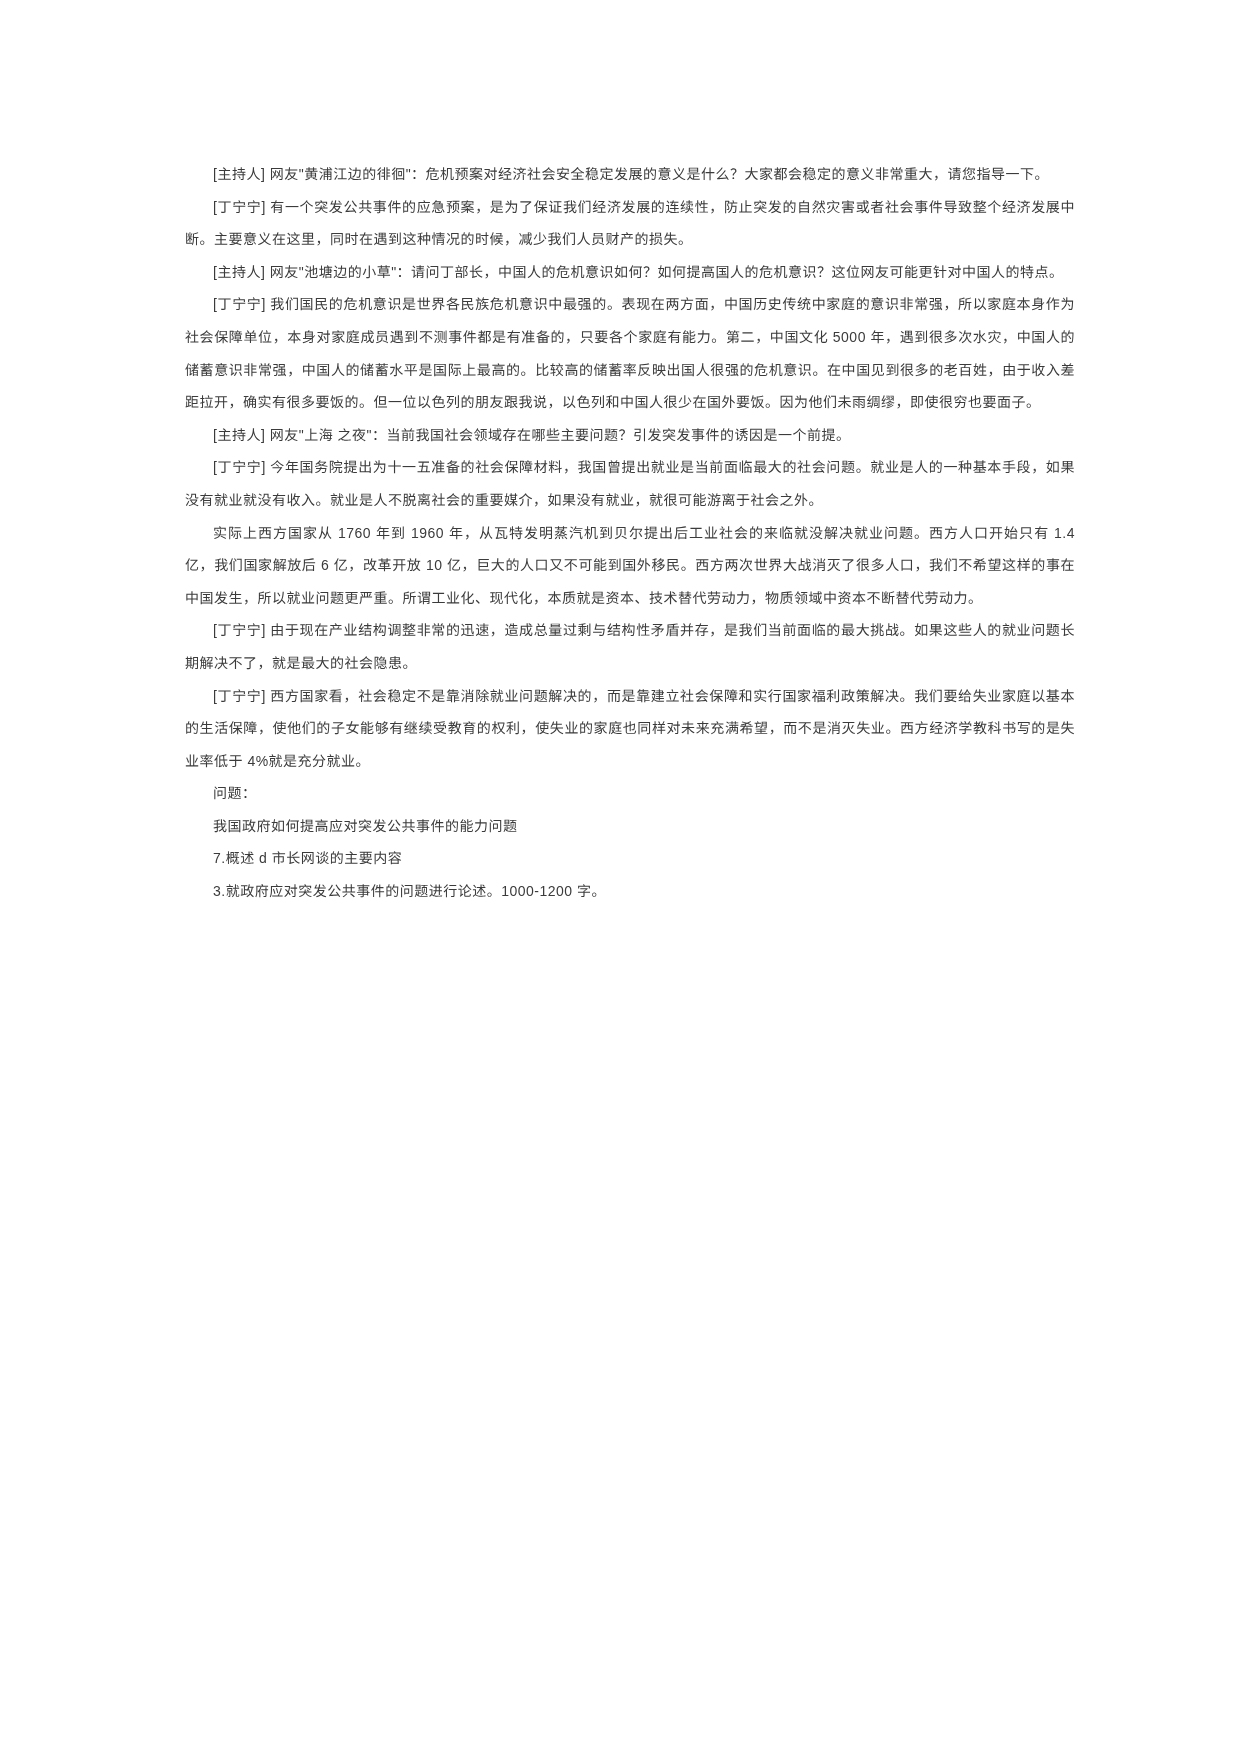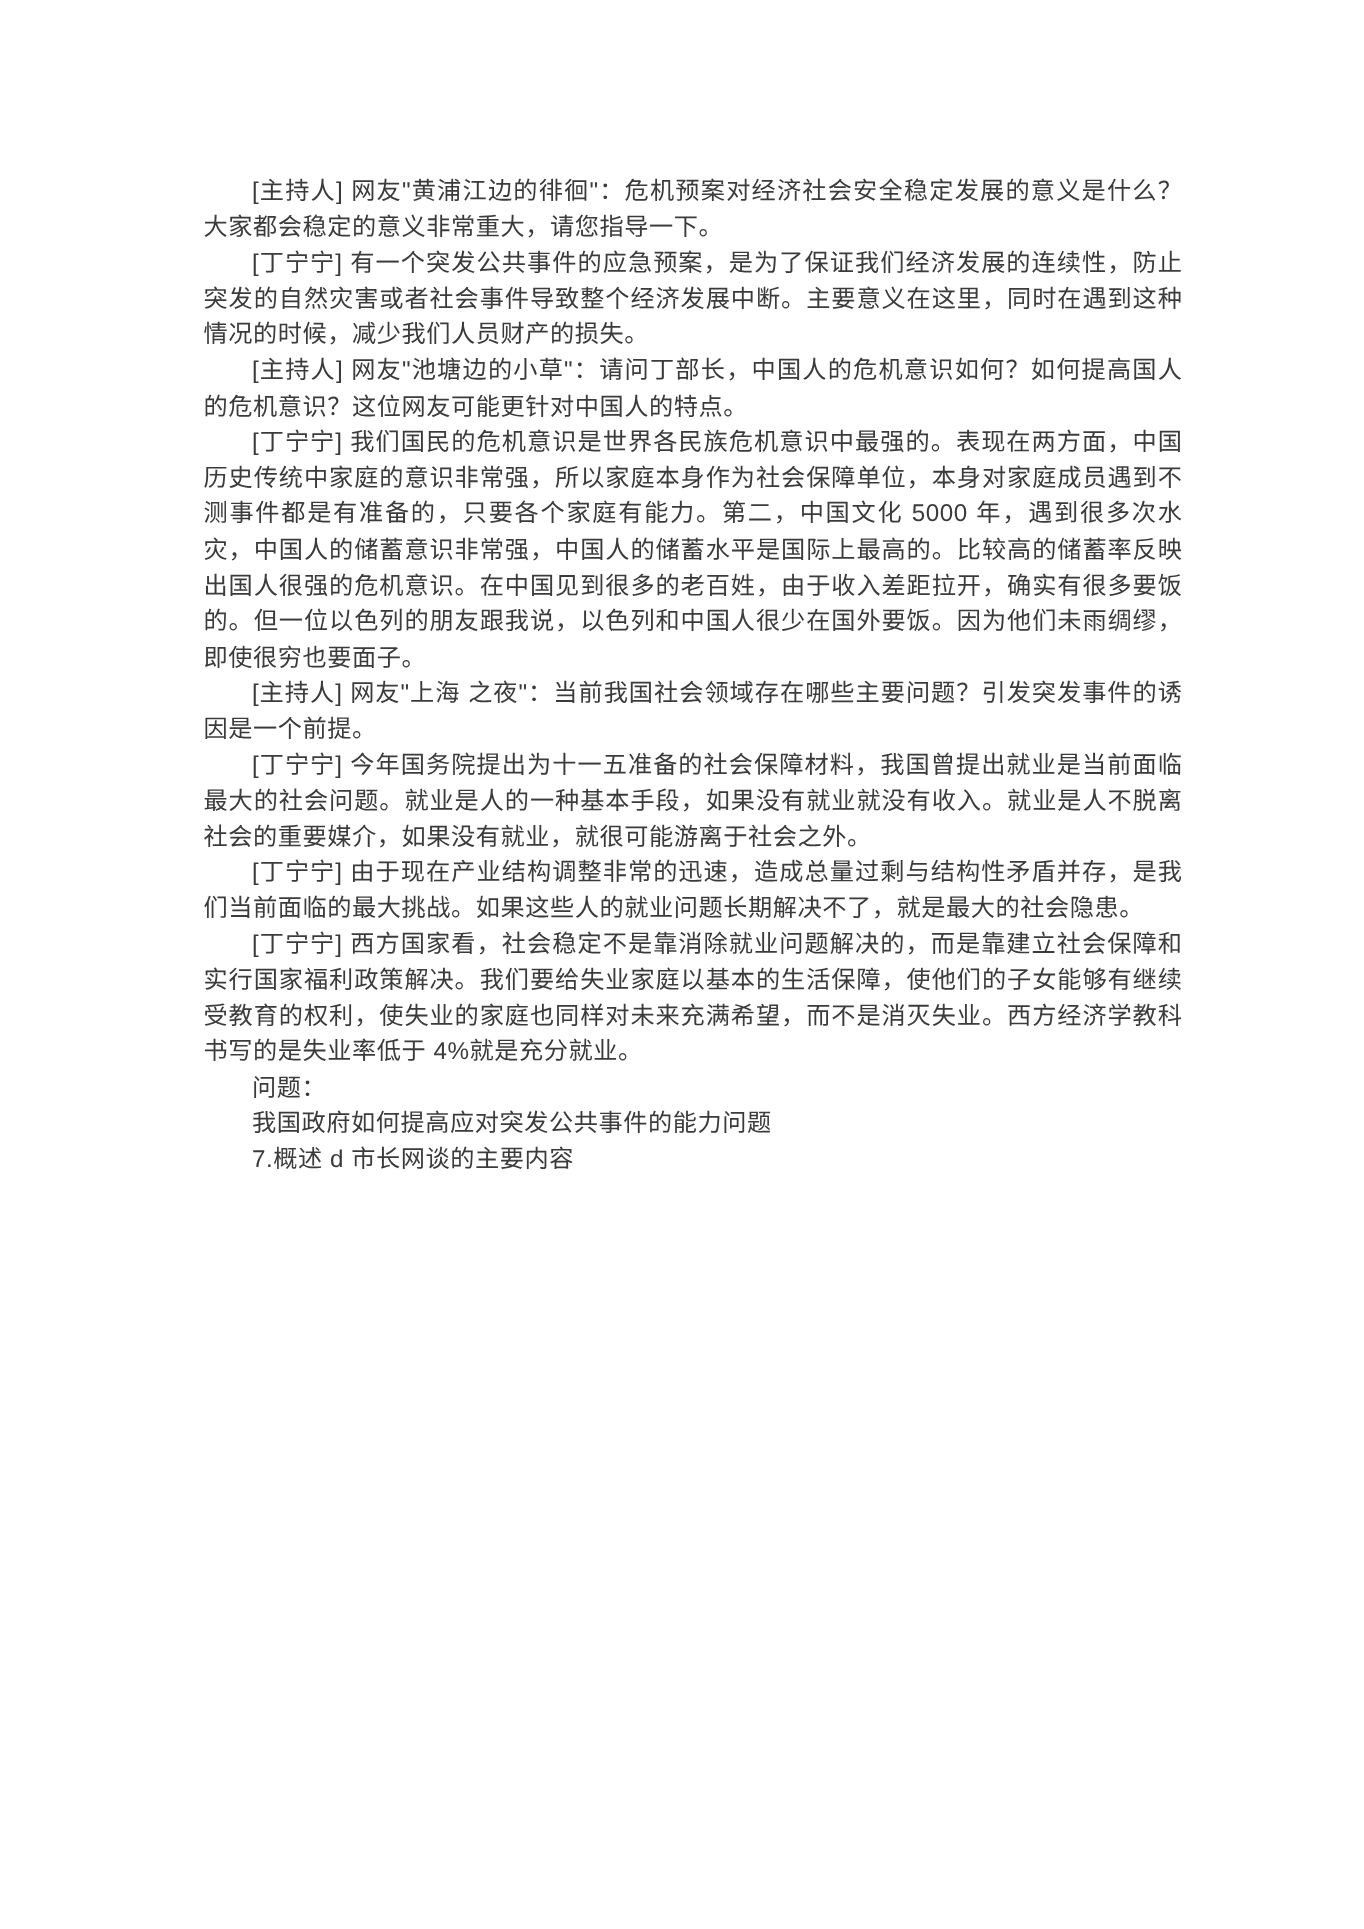--- a/index.html
+++ b/index.html
@@ -14,21 +14,21 @@
     background: #ffffff;
     overflow: hidden;
   }
   .content {
     position: absolute;
     left: 185px;
     top: 158px;
     width: 890px;
     color: #3b3b3b;
     font-family: "Liberation Sans", "DejaVu Sans", sans-serif;
-    font-size: 22px;
+    font-size: 14px;
     line-height: 32.6px;
     text-align: justify;
     letter-spacing: 0.5px;
   }
   .para {
     margin: 0;
     padding: 0;
     text-indent: 2em;
     word-break: break-all;
   }
@@ -40,19 +40,21 @@
 <body>
 
 <div class="page">
   <div class="content">
     <p class="para">[主持人] 网友"黄浦江边的徘徊"：危机预案对经济社会安全稳定发展的意义是什么？大家都会稳定的意义非常重大，请您指导一下。</p>
     <p class="para">[丁宁宁] 有一个突发公共事件的应急预案，是为了保证我们经济发展的连续性，防止突发的自然灾害或者社会事件导致整个经济发展中断。主要意义在这里，同时在遇到这种情况的时候，减少我们人员财产的损失。</p>
     <p class="para">[主持人] 网友"池塘边的小草"：请问丁部长，中国人的危机意识如何？如何提高国人的危机意识？这位网友可能更针对中国人的特点。</p>
     <p class="para">[丁宁宁] 我们国民的危机意识是世界各民族危机意识中最强的。表现在两方面，中国历史传统中家庭的意识非常强，所以家庭本身作为社会保障单位，本身对家庭成员遇到不测事件都是有准备的，只要各个家庭有能力。第二，中国文化 5000 年，遇到很多次水灾，中国人的储蓄意识非常强，中国人的储蓄水平是国际上最高的。比较高的储蓄率反映出国人很强的危机意识。在中国见到很多的老百姓，由于收入差距拉开，确实有很多要饭的。但一位以色列的朋友跟我说，以色列和中国人很少在国外要饭。因为他们未雨绸缪，即使很穷也要面子。</p>
     <p class="para">[主持人] 网友"上海 之夜"：当前我国社会领域存在哪些主要问题？引发突发事件的诱因是一个前提。</p>
     <p class="para">[丁宁宁] 今年国务院提出为十一五准备的社会保障材料，我国曾提出就业是当前面临最大的社会问题。就业是人的一种基本手段，如果没有就业就没有收入。就业是人不脱离社会的重要媒介，如果没有就业，就很可能游离于社会之外。</p>
+    <p class="para">实际上西方国家从 1760 年到 1960 年，从瓦特发明蒸汽机到贝尔提出后工业社会的来临就没解决就业问题。西方人口开始只有 1.4 亿，我们国家解放后 6 亿，改革开放 10 亿，巨大的人口又不可能到国外移民。西方两次世界大战消灭了很多人口，我们不希望这样的事在中国发生，所以就业问题更严重。所谓工业化、现代化，本质就是资本、技术替代劳动力，物质领域中资本不断替代劳动力。</p>
     <p class="para">[丁宁宁] 由于现在产业结构调整非常的迅速，造成总量过剩与结构性矛盾并存，是我们当前面临的最大挑战。如果这些人的就业问题长期解决不了，就是最大的社会隐患。</p>
     <p class="para">[丁宁宁] 西方国家看，社会稳定不是靠消除就业问题解决的，而是靠建立社会保障和实行国家福利政策解决。我们要给失业家庭以基本的生活保障，使他们的子女能够有继续受教育的权利，使失业的家庭也同样对未来充满希望，而不是消灭失业。西方经济学教科书写的是失业率低于 4%就是充分就业。</p>
     <p class="para bold">问题：</p>
     <p class="para">我国政府如何提高应对突发公共事件的能力问题</p>
     <p class="para">7.概述 d 市长网谈的主要内容</p>
+    <p class="para">3.就政府应对突发公共事件的问题进行论述。1000-1200 字。</p>
   </div>
 </div>
 
 </body></html>

